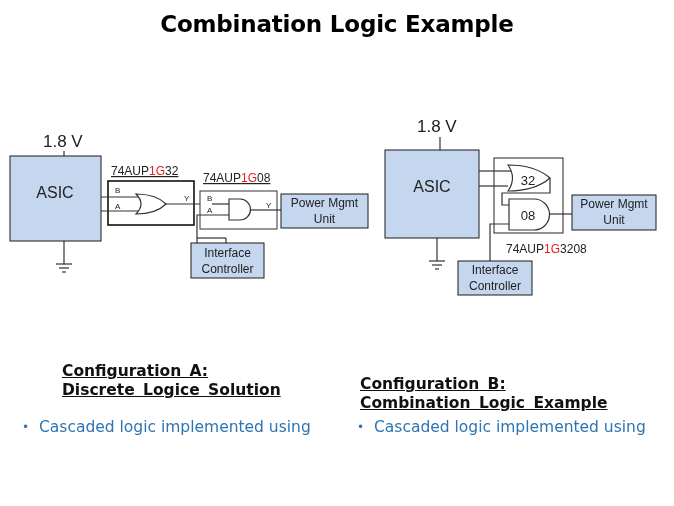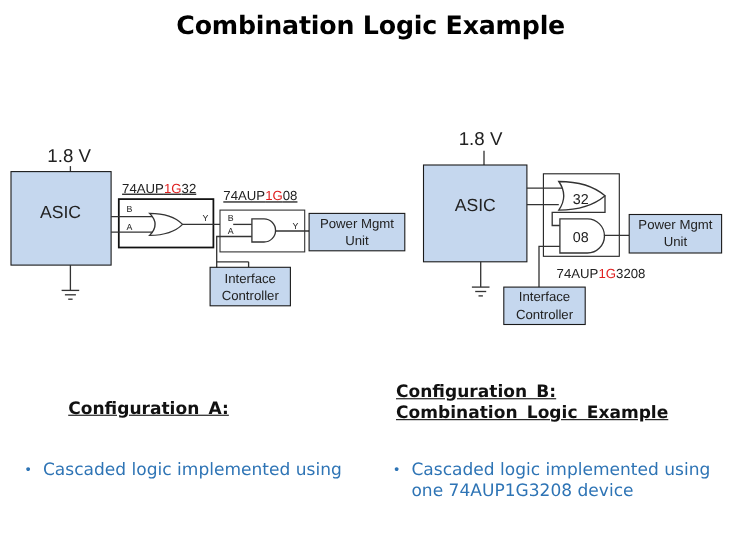--- a/index.html
+++ b/index.html
@@ -96,27 +96,27 @@
     <text class="txt" x="614" y="224" font-size="12" text-anchor="middle">Unit</text>
 
     <rect class="box" x="458" y="261" width="74" height="34"></rect>
     <text class="txt" x="495" y="274" font-size="12" text-anchor="middle">Interface</text>
     <text class="txt" x="495" y="290" font-size="12" text-anchor="middle">Controller</text>
   </g>
 </svg>
 
 <div class="cfg" style="left:22px; top:362px;margin-left:40px;">
   <div>Configuration A:</div>
+  <div>Discrete Logice Solution</div>
 </div>
 <div class="bullet" style="left:39px; top:418px;">
   <span class="dot">•</span>
   <div>Cascaded logic implemented using</div>
 </div>
 
-<div class="cfg" style="left:360px; top:347px;">
+<div class="cfg" style="left:360px; top:375px;">
   <div>Configuration B:</div>
   <div>Combination Logic Example</div>
 </div>
 <div class="bullet" style="left:374px; top:418px;">
   <span class="dot">•</span>
   <div>Cascaded logic implemented using</div>
-  <div>one 74AUP1G3208 device</div>
 </div>
 
 </body></html>

